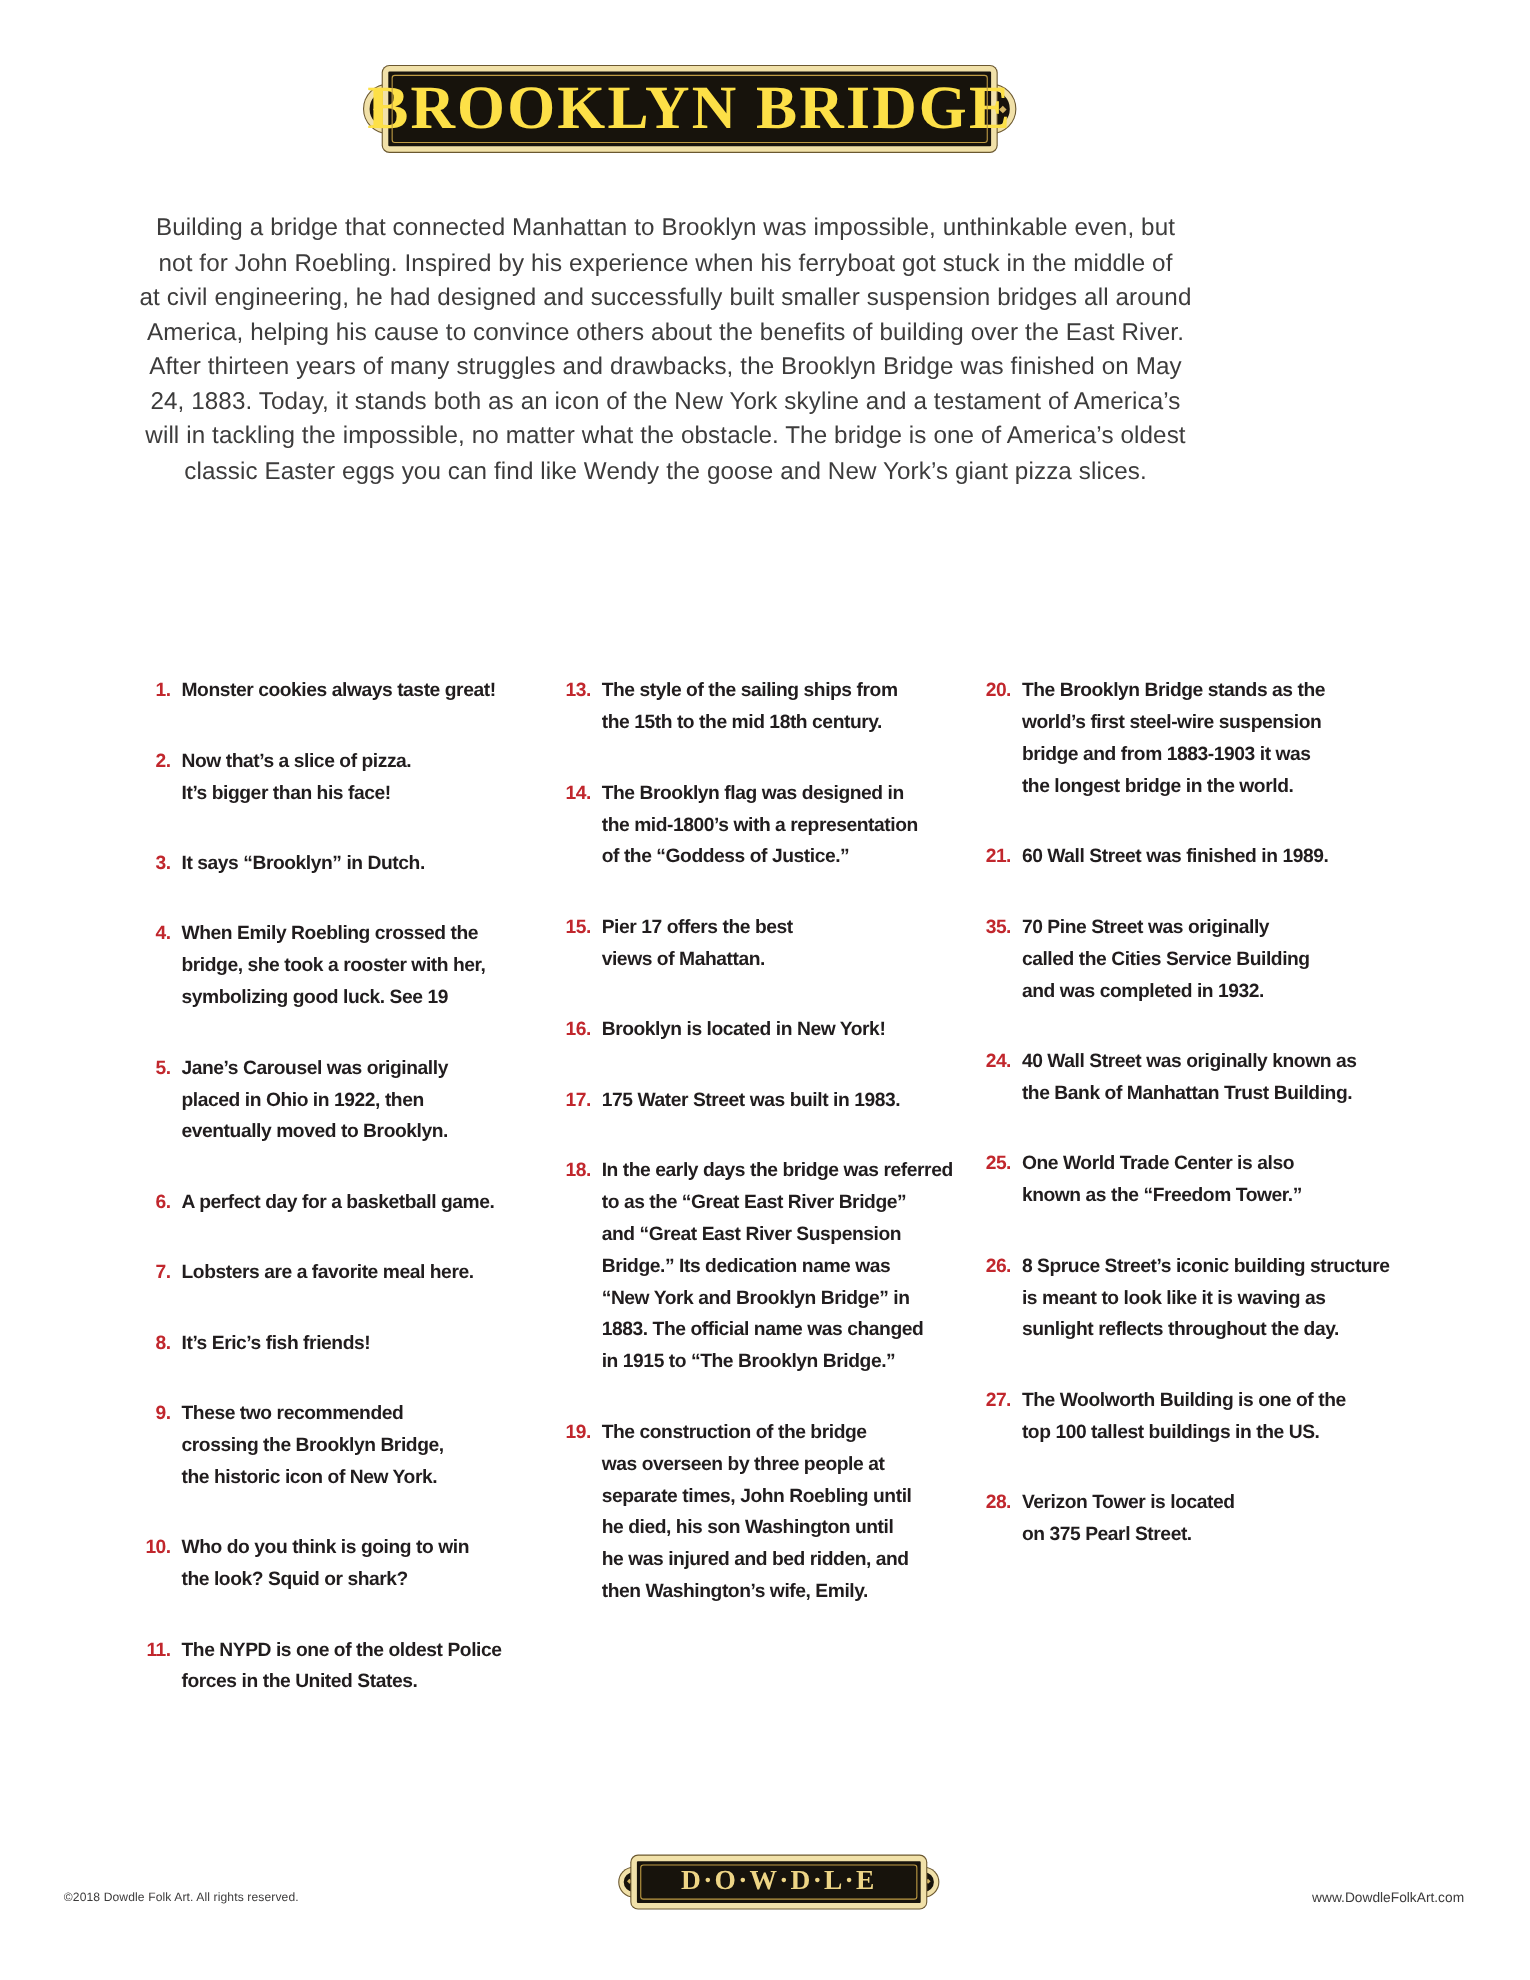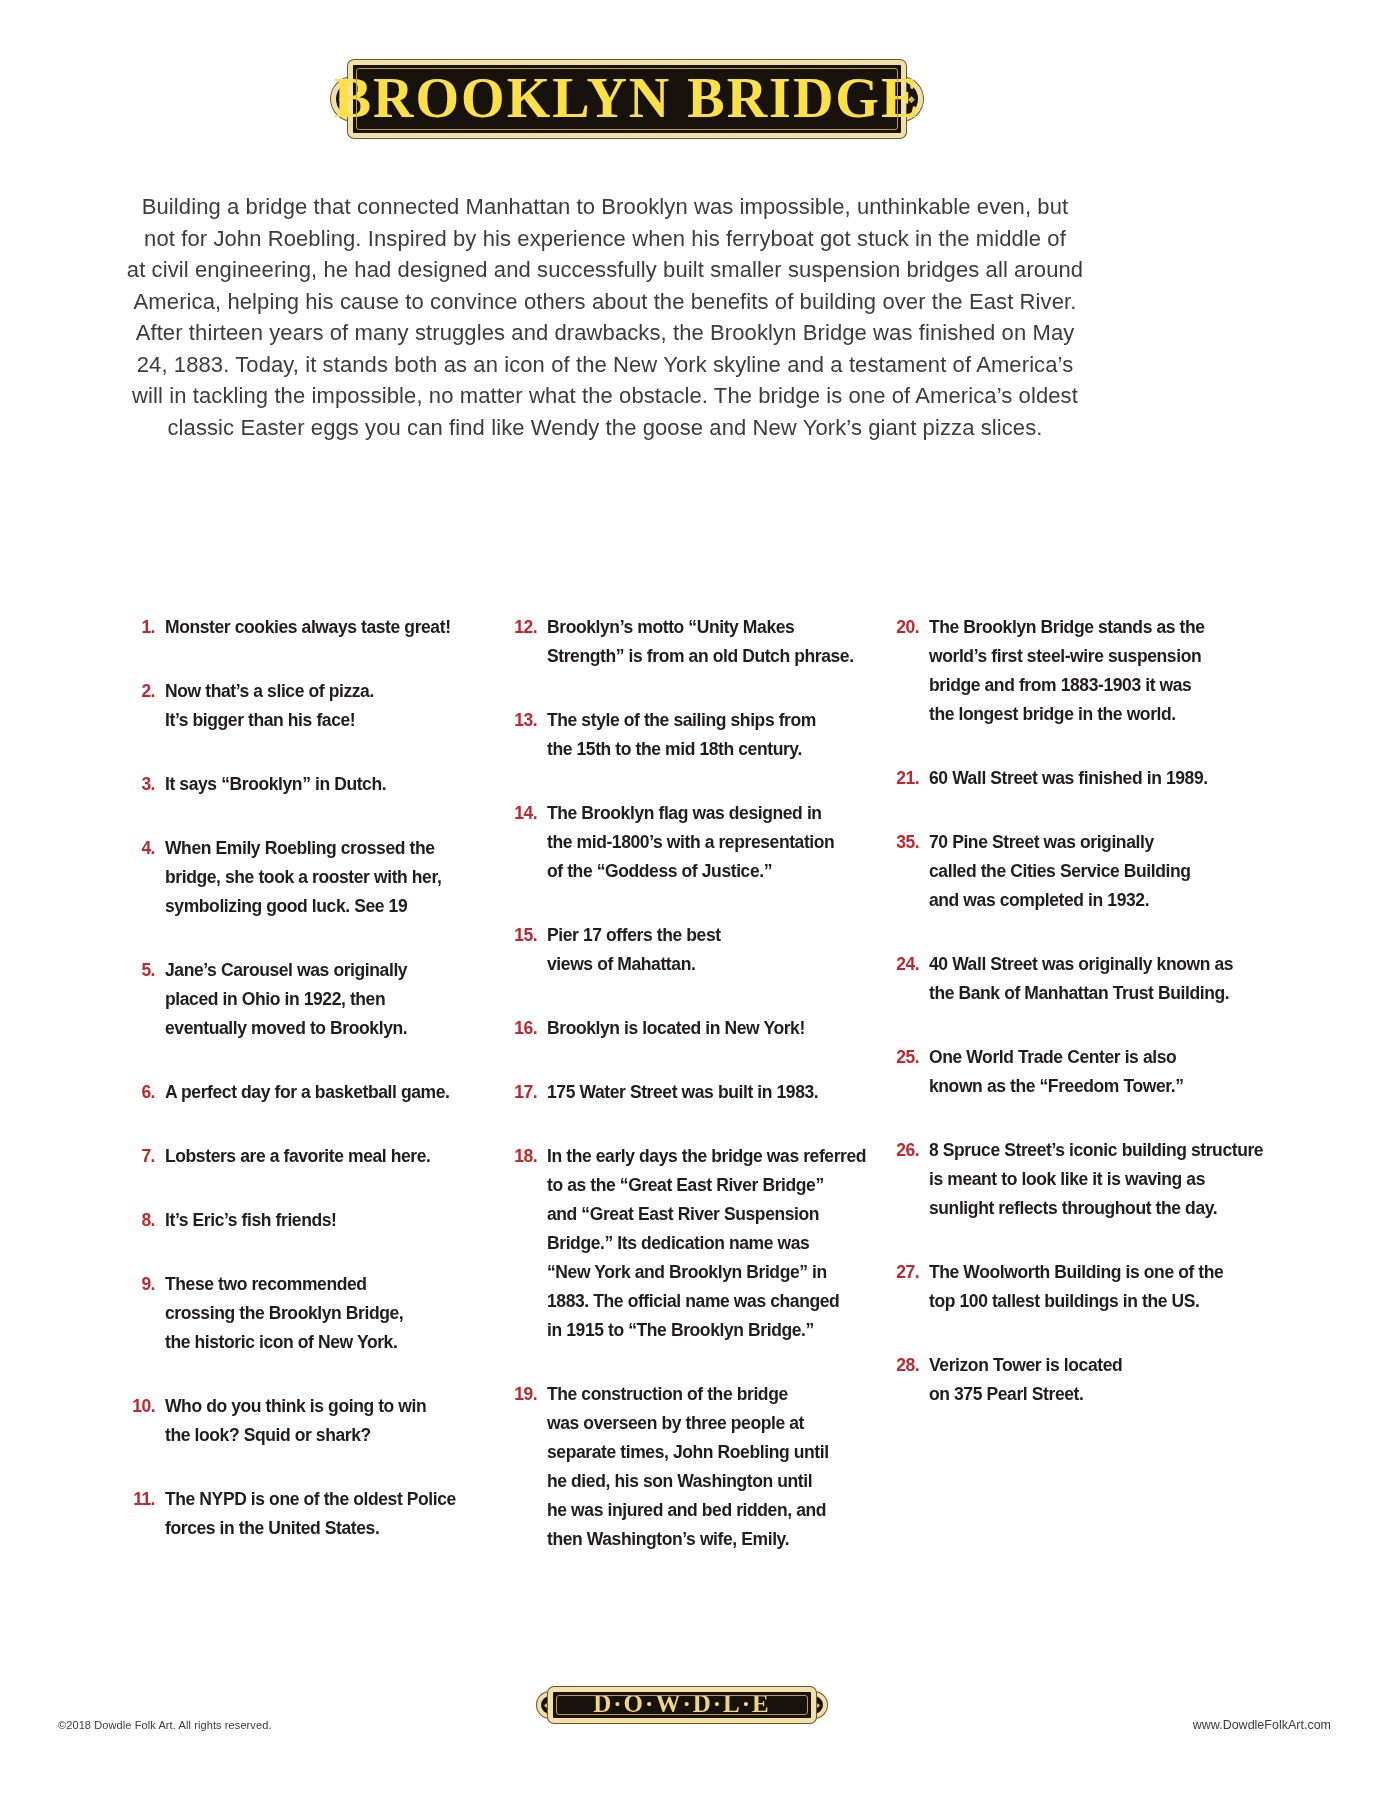--- a/index.html
+++ b/index.html
@@ -87,21 +87,21 @@
   .fact-text{
     padding-left:10px;
     white-space:pre;
     font-weight:700;
     font-size:17.5px;line-height:29px;
     color:#211d1e;
     letter-spacing:-0.4px;
   }
 
   
-  .footer-plaque{top:1687px;left:548px;width:268px;height:36px;}
+  .footer-plaque{top:1687px;left:574px;width:268px;height:48px;}
   .footer-title{
     font-family:"Liberation Serif", serif;
     font-weight:700;
     font-size:25px;
     letter-spacing:2px;
     color:#eed586;
     padding-bottom:2px;
     white-space:nowrap;
   }
   .copyright{
@@ -192,25 +192,20 @@
 the look? Squid or shark?</div>
         </div>
         <div class="fact">
           <div class="fact-num">11.</div>
           <div class="fact-text">The NYPD is one of the oldest Police
 forces in the United States.</div>
         </div>
       </div>
     <div class="fcol fcol-2">
         <div class="fact">
-          <div class="fact-num">12.</div>
-          <div class="fact-text">Brooklyn’s motto “Unity Makes
-Strength” is from an old Dutch phrase.</div>
-        </div>
-        <div class="fact">
           <div class="fact-num">13.</div>
           <div class="fact-text">The style of the sailing ships from
 the 15th to the mid 18th century.</div>
         </div>
         <div class="fact">
           <div class="fact-num">14.</div>
           <div class="fact-text">The Brooklyn flag was designed in
 the mid-1800’s with a representation
 of the “Goddess of Justice.”</div>
         </div>

